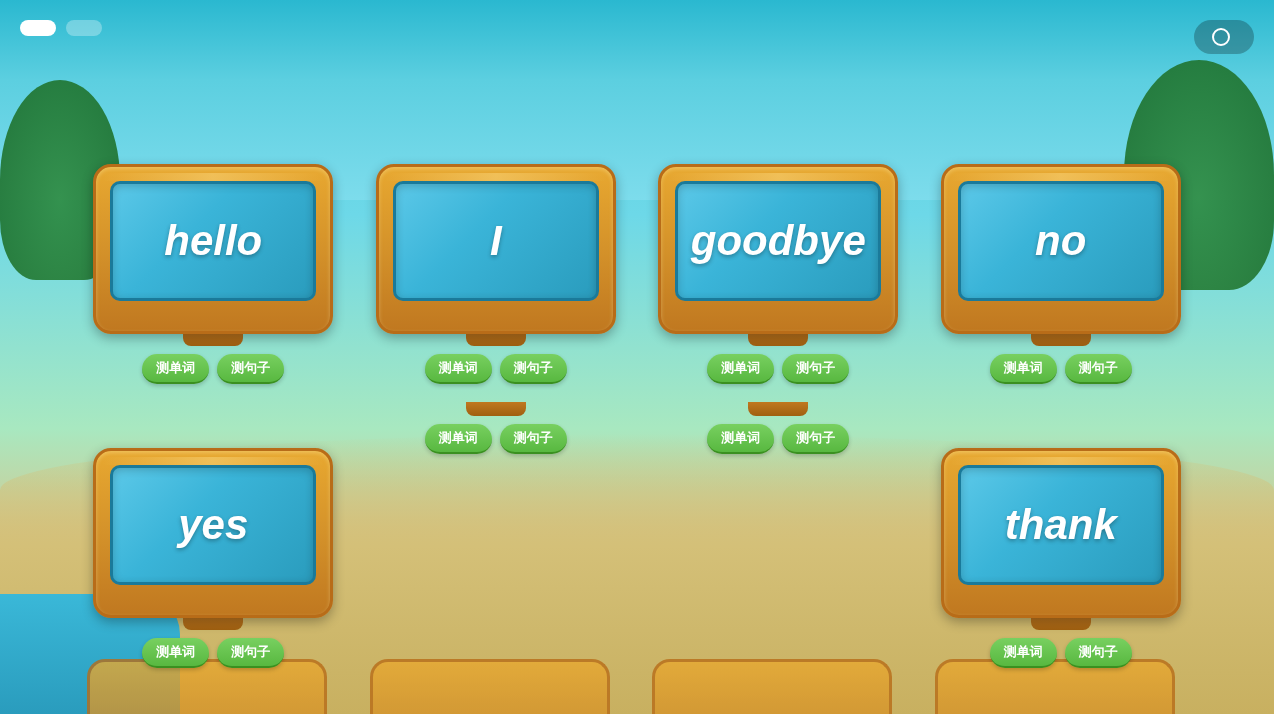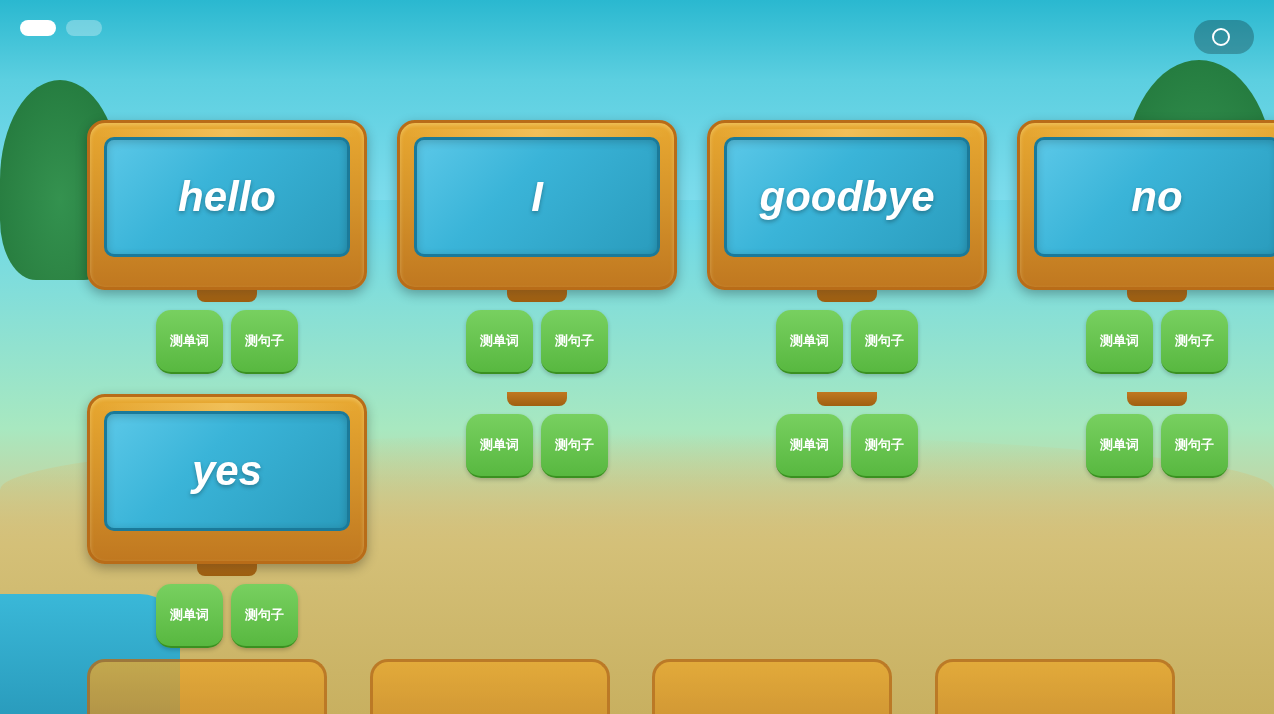--- a/index.html
+++ b/index.html
@@ -126,28 +126,29 @@
     }
 
     
     .word-card {
       display: flex;
       flex-direction: column;
       align-items: center;
     }
 
     .card-frame {
-      width: 280px;
+      width: 240px;
       height: 170px;
       background: linear-gradient(180deg, #e8a830 0%, #d4922a 50%, #c07820 100%);
       border-radius: 18px;
       padding: 14px 14px 8px 14px;
       box-shadow: 0 4px 12px rgba(0,0,0,0.3), inset 0 2px 4px rgba(255,255,200,0.3);
       position: relative;
       border: 3px solid #b86c18;
+      margin-top: 44px;
     }
 
     .card-frame::before {
       content: '';
       position: absolute;
       top: 6px; left: 6px; right: 6px;
       height: 8px;
       background: linear-gradient(90deg, transparent, rgba(255,230,150,0.4), transparent);
       border-radius: 4px;
     }
@@ -185,21 +186,21 @@
     .card-buttons {
       display: flex;
       gap: 8px;
       margin-top: 8px;
     }
 
     .card-btn {
       background: linear-gradient(180deg, #78d060 0%, #58b840 100%);
       border: none;
       border-radius: 15px;
-      padding: 22px 14px;
+      padding: 5px 14px;
       font-size: 13px;
       color: #fff;
       cursor: pointer;
       font-weight: bold;
       box-shadow: 0 2px 4px rgba(0,0,0,0.2);
       border-bottom: 2px solid #3a9020;
     }
 
     
     .partial-row {
@@ -313,20 +314,25 @@
     </div>
   </div>
     <div class="word-card">
     <div class="card-handle"></div>
     <div class="card-buttons">
       <button class="card-btn">测单词</button>
       <button class="card-btn">测句子</button>
     </div>
   </div>
     <div class="word-card">
+    <div class="card-frame">
+      <div class="card-screen">
+        <span class="card-word">thank</span>
+      </div>
+    </div>
     <div class="card-handle"></div>
     <div class="card-buttons">
       <button class="card-btn">测单词</button>
       <button class="card-btn">测句子</button>
     </div>
   </div>
   </div>
 
 <div class="partial-row" style="position:absolute; bottom: -5px; left:50%; transform:translateX(-50%); width:1100px; display:grid; grid-template-columns:repeat(4,1fr); gap:20px 30px; z-index:4;">
   <div class="partial-card"></div>

